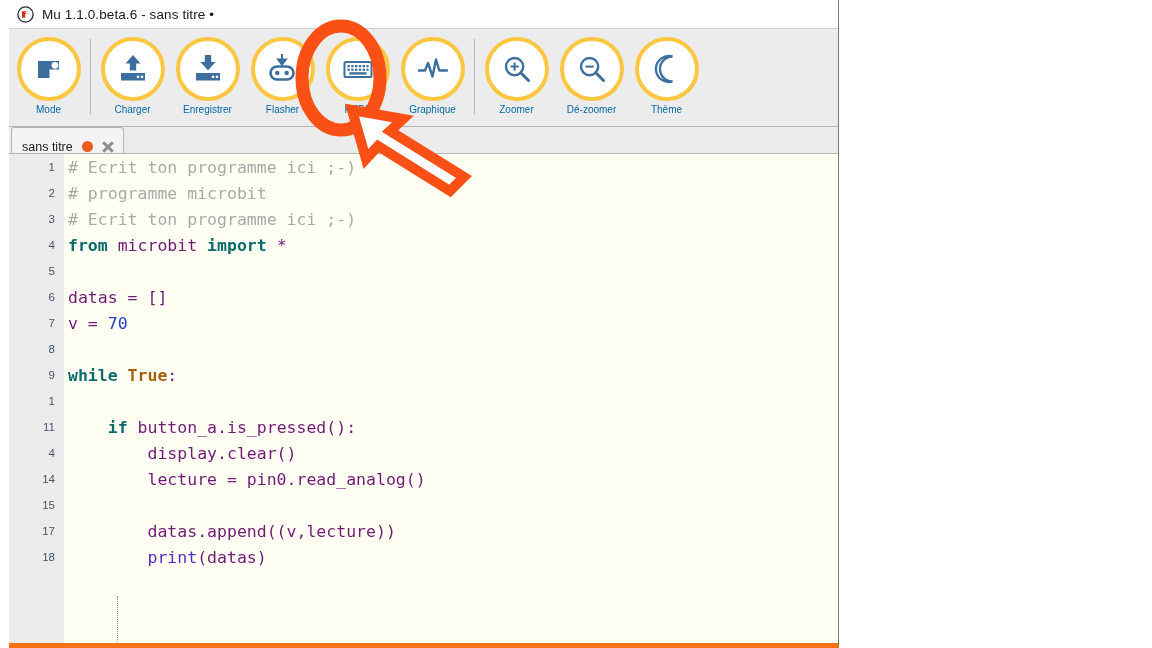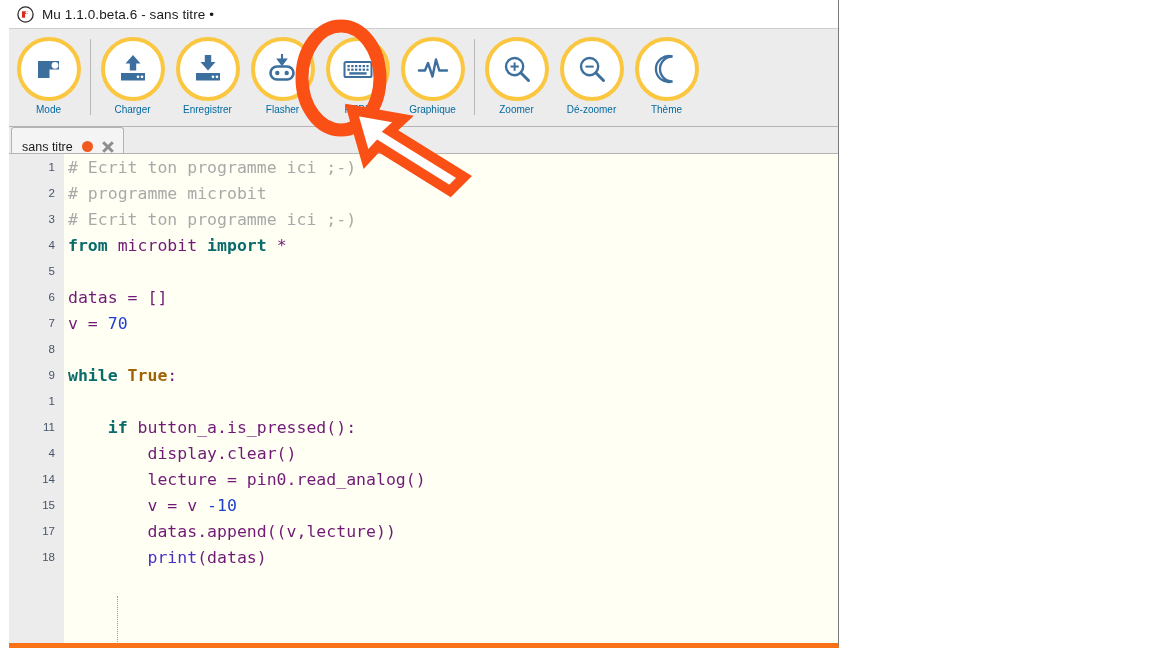--- a/index.html
+++ b/index.html
@@ -415,21 +415,20 @@
         <div class="code-row">
           <span class="lineno">4</span>
           <span class="codetext"><span class="tok-plain">        display.clear()</span></span>
         </div>
         <div class="code-row">
           <span class="lineno">14</span>
           <span class="codetext"><span class="tok-plain">        lecture = pin0.read_analog()</span></span>
         </div>
         <div class="code-row">
           <span class="lineno">15</span>
-          <span class="codetext"><span class="tok-plain">        v = v </span><span class="tok-num">-10</span></span>
         </div>
         <div class="code-row">
           <span class="lineno">17</span>
           <span class="codetext"><span class="tok-plain">        datas.append((v,lecture))</span></span>
         </div>
         <div class="code-row">
           <span class="lineno">18</span>
           <span class="codetext"><span class="tok-plain">        </span><span class="tok-builtin">print</span><span class="tok-plain">(datas)</span></span>
         </div>
       </div>

